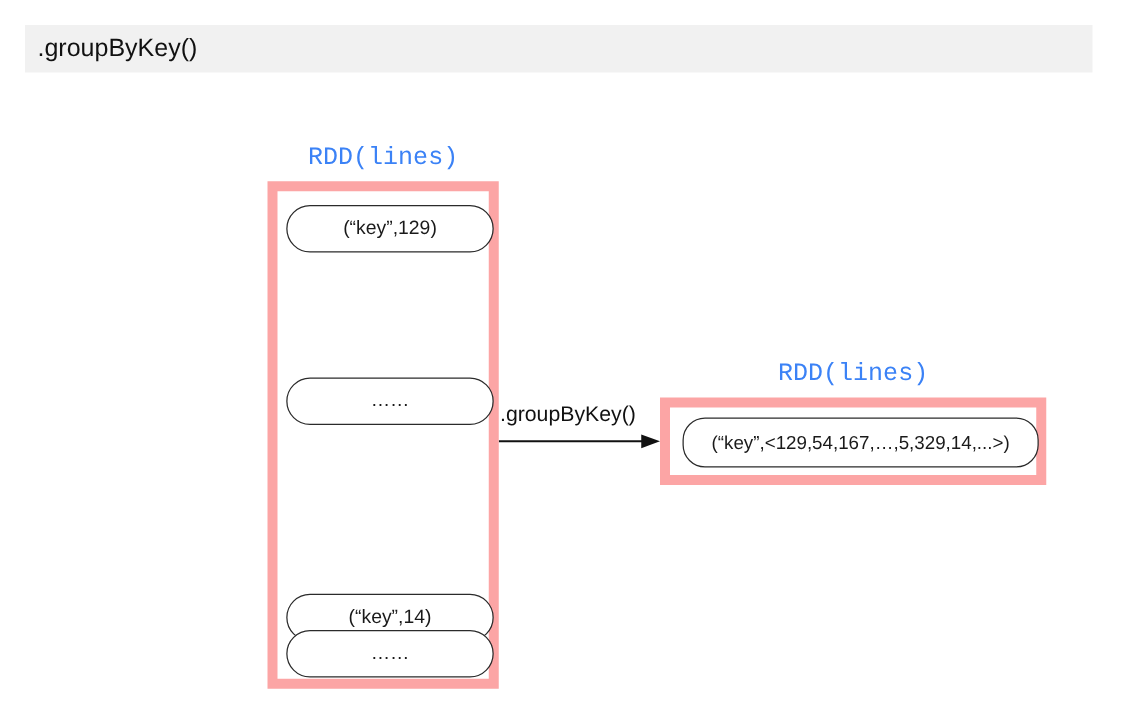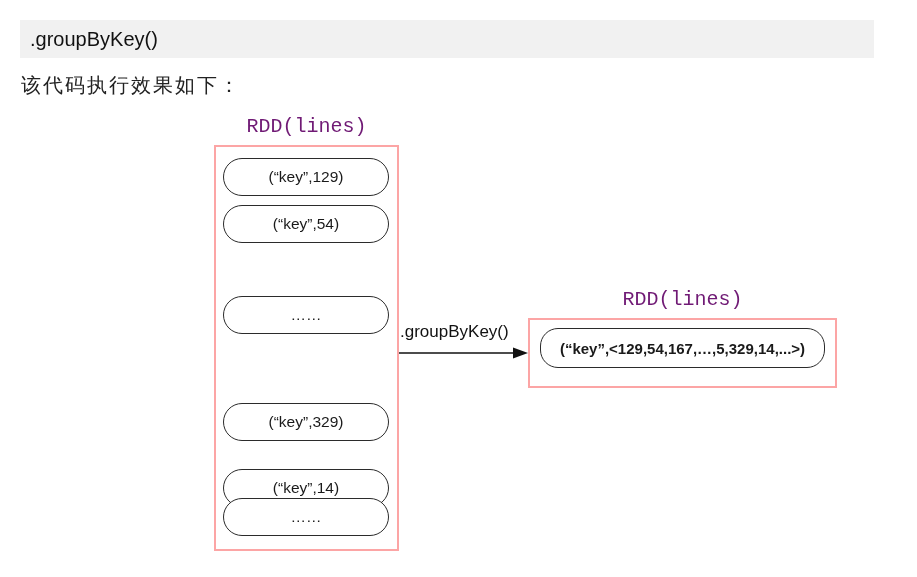--- a/index.html
+++ b/index.html
@@ -32,32 +32,32 @@
     font-family: "Liberation Serif", "DejaVu Serif", serif;
     font-size: 20px;
     color: #222222;
     letter-spacing: 2px;
   }
   .rdd-title {
     position: absolute;
     text-align: center;
     font-family: "Liberation Mono", "DejaVu Sans Mono", monospace;
     font-size: 20px;
-    color: #701a75;
+    color: #3b82f6;
     white-space: nowrap;
   }
   .rdd-title.source-title { left: 214px; top: 115px; width: 185px; }
   .rdd-title.result-title { left: 528px; top: 288px; width: 309px; }
   .rdd-box {
     position: absolute;
     background: #ffffff;
-    border: 2px solid #fca5a5;
+    border: 8px solid #fca5a5;
   }
   .rdd-box.source-box { left: 214px; top: 145px; width: 185px; height: 406px; }
-  .rdd-box.result-box { left: 528px; top: 318px; width: 309px; height: 70px; font-weight: bold; }
+  .rdd-box.result-box { left: 528px; top: 318px; width: 309px; height: 70px; }
   .node {
     position: absolute;
     border: 1.5px solid #2b2b2b;
     border-radius: 19px;
     background: #ffffff;
     display: flex;
     align-items: center;
     justify-content: center;
     font-size: 15.5px;
     color: #1a1a1a;
@@ -89,29 +89,26 @@
 </style>
 </head>
 <body>
 
 <div class="page">
 
   <div class="code-bar">
     <span class="code-text">.groupByKey()</span>
   </div>
 
-  <div class="intro-text">该代码执行效果如下：</div>
 
   <div class="rdd-title source-title">RDD(lines)</div>
 
   <div class="rdd-box source-box">
     <div class="node n0">(“key”,129)</div>
-    <div class="node n1">(“key”,54)</div>
     <div class="node n3">……</div>
-    <div class="node n5">(“key”,329)</div>
     <div class="node n6">(“key”,14)</div>
     <div class="node n7">……</div>
   </div>
 
   <div class="arrow-label">.groupByKey()</div>
 
   <svg class="arrow-svg" viewBox="0 0 130 14" xmlns="http://www.w3.org/2000/svg">
     <line x1="0" y1="7" x2="116" y2="7" stroke="#111111" stroke-width="1.6"></line>
     <polygon points="114,1.5 129,7 114,12.5" fill="#111111"></polygon>
   </svg>

